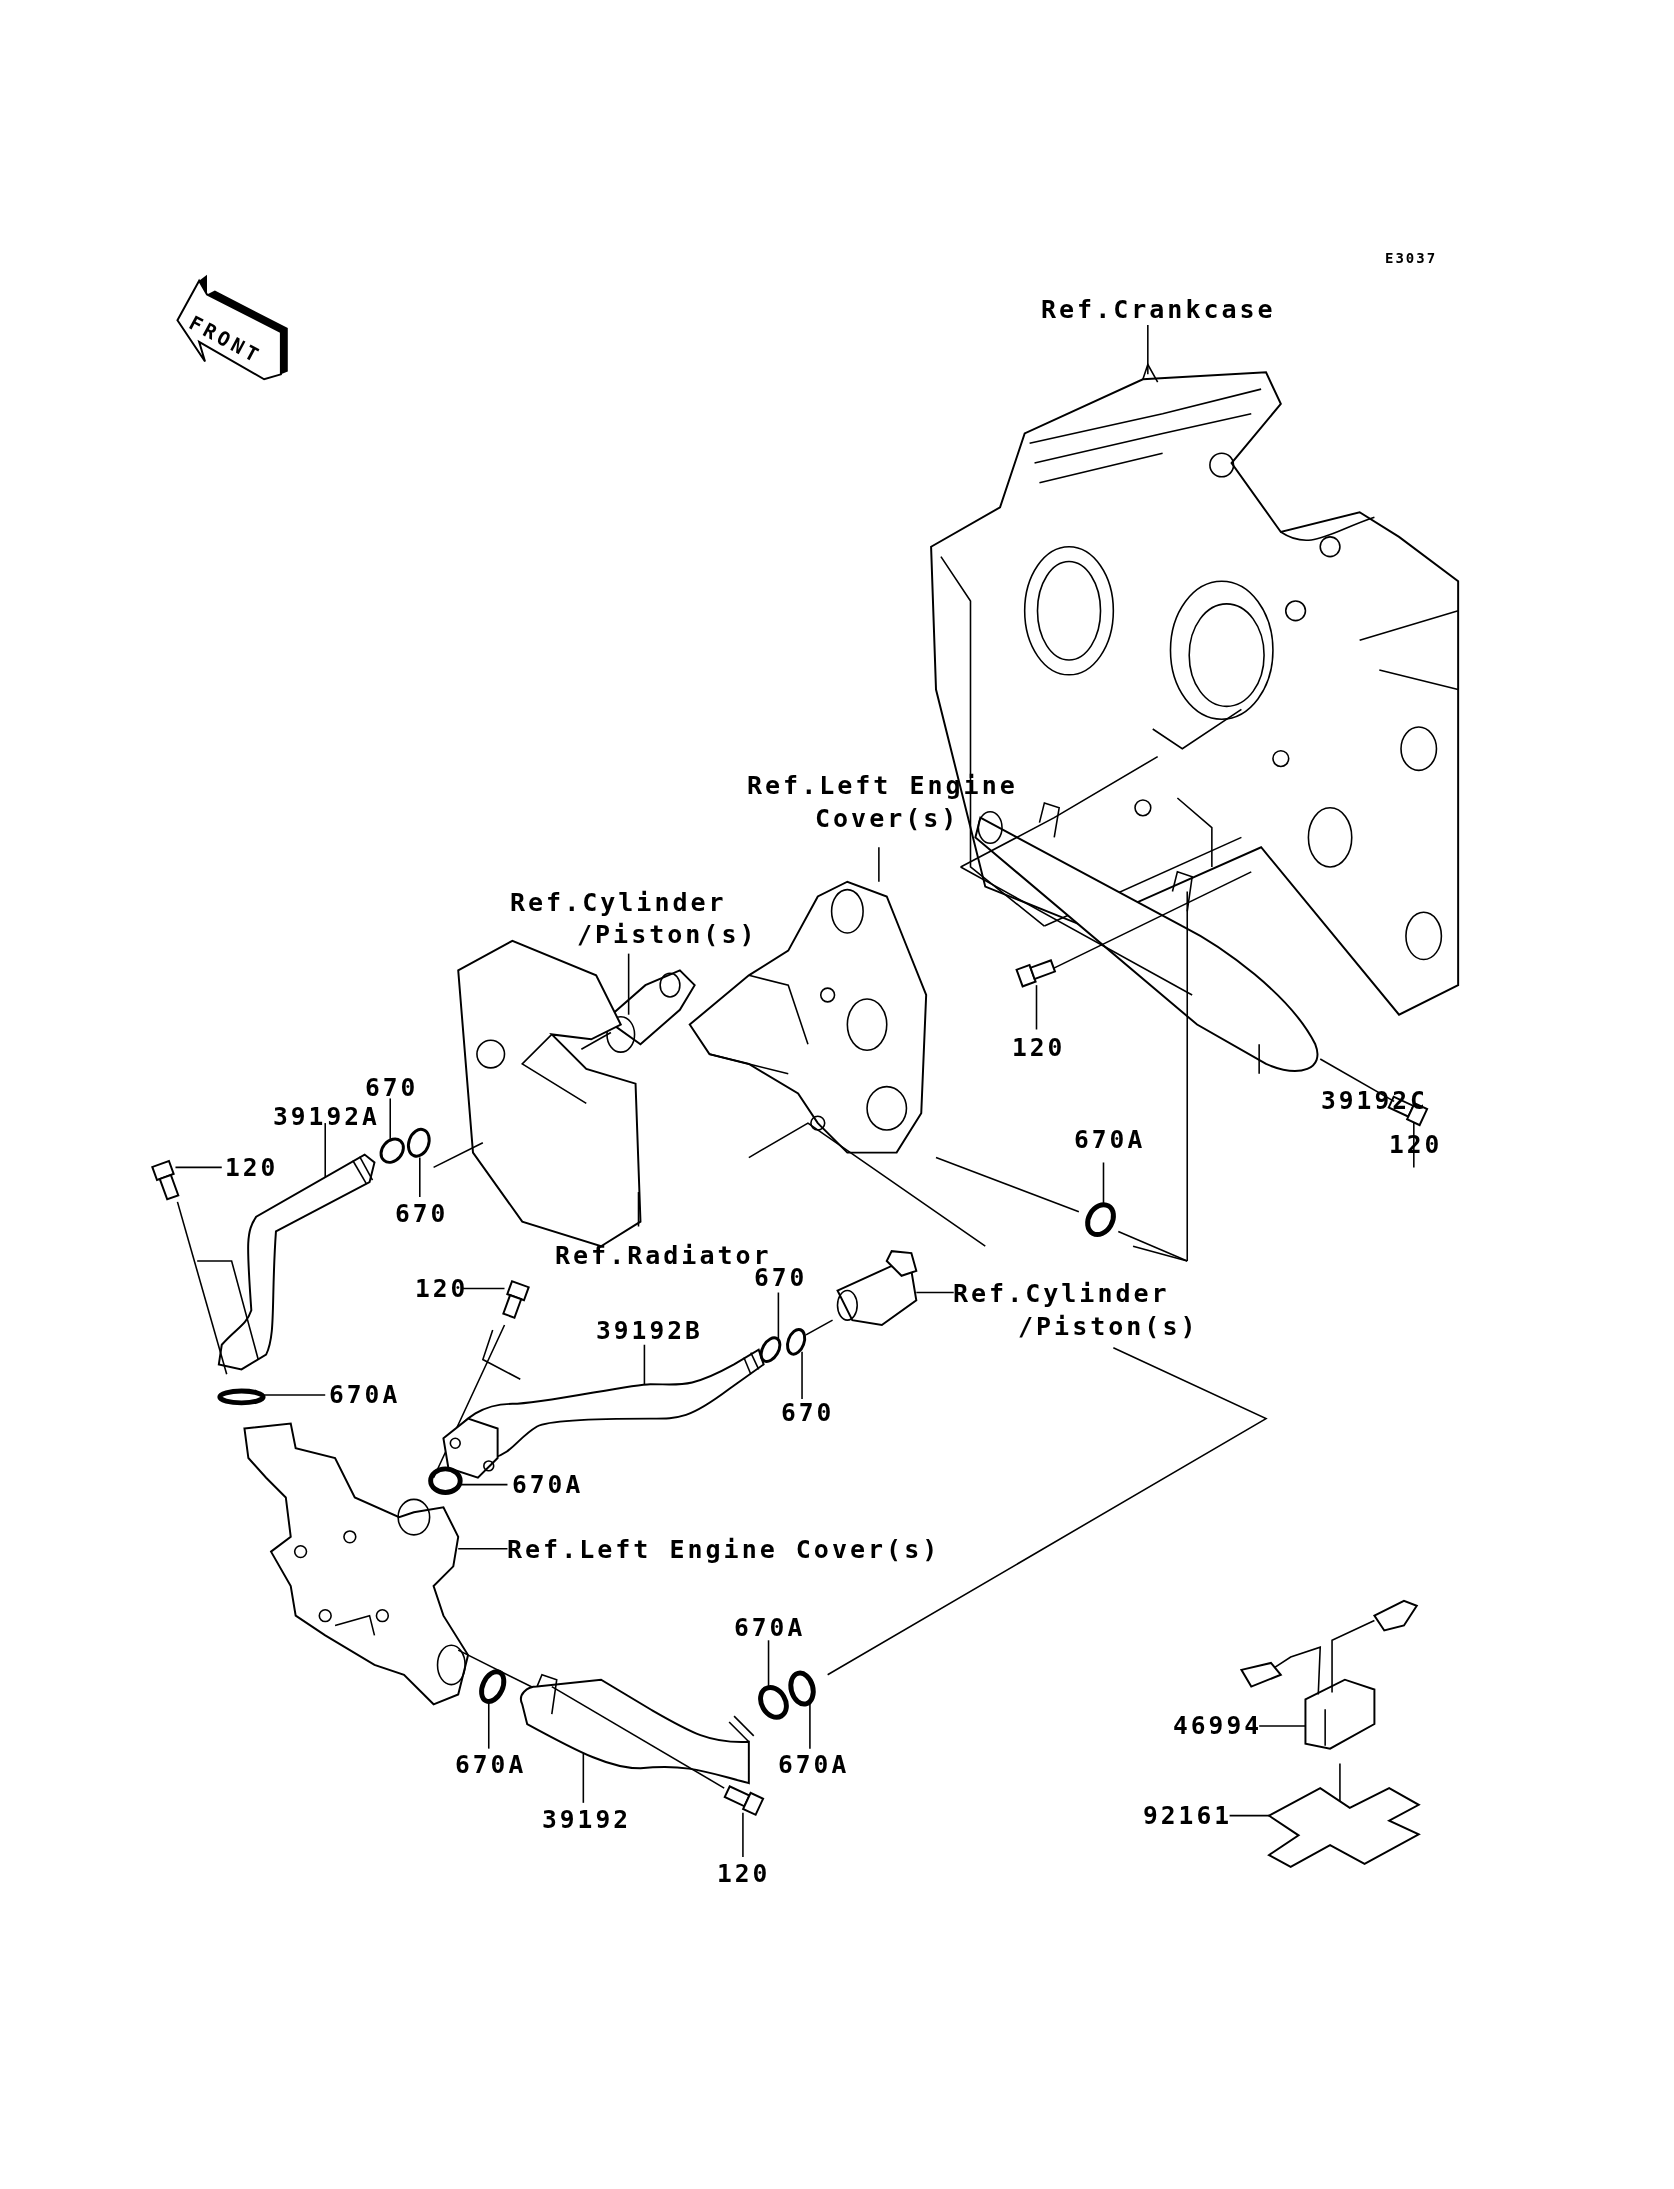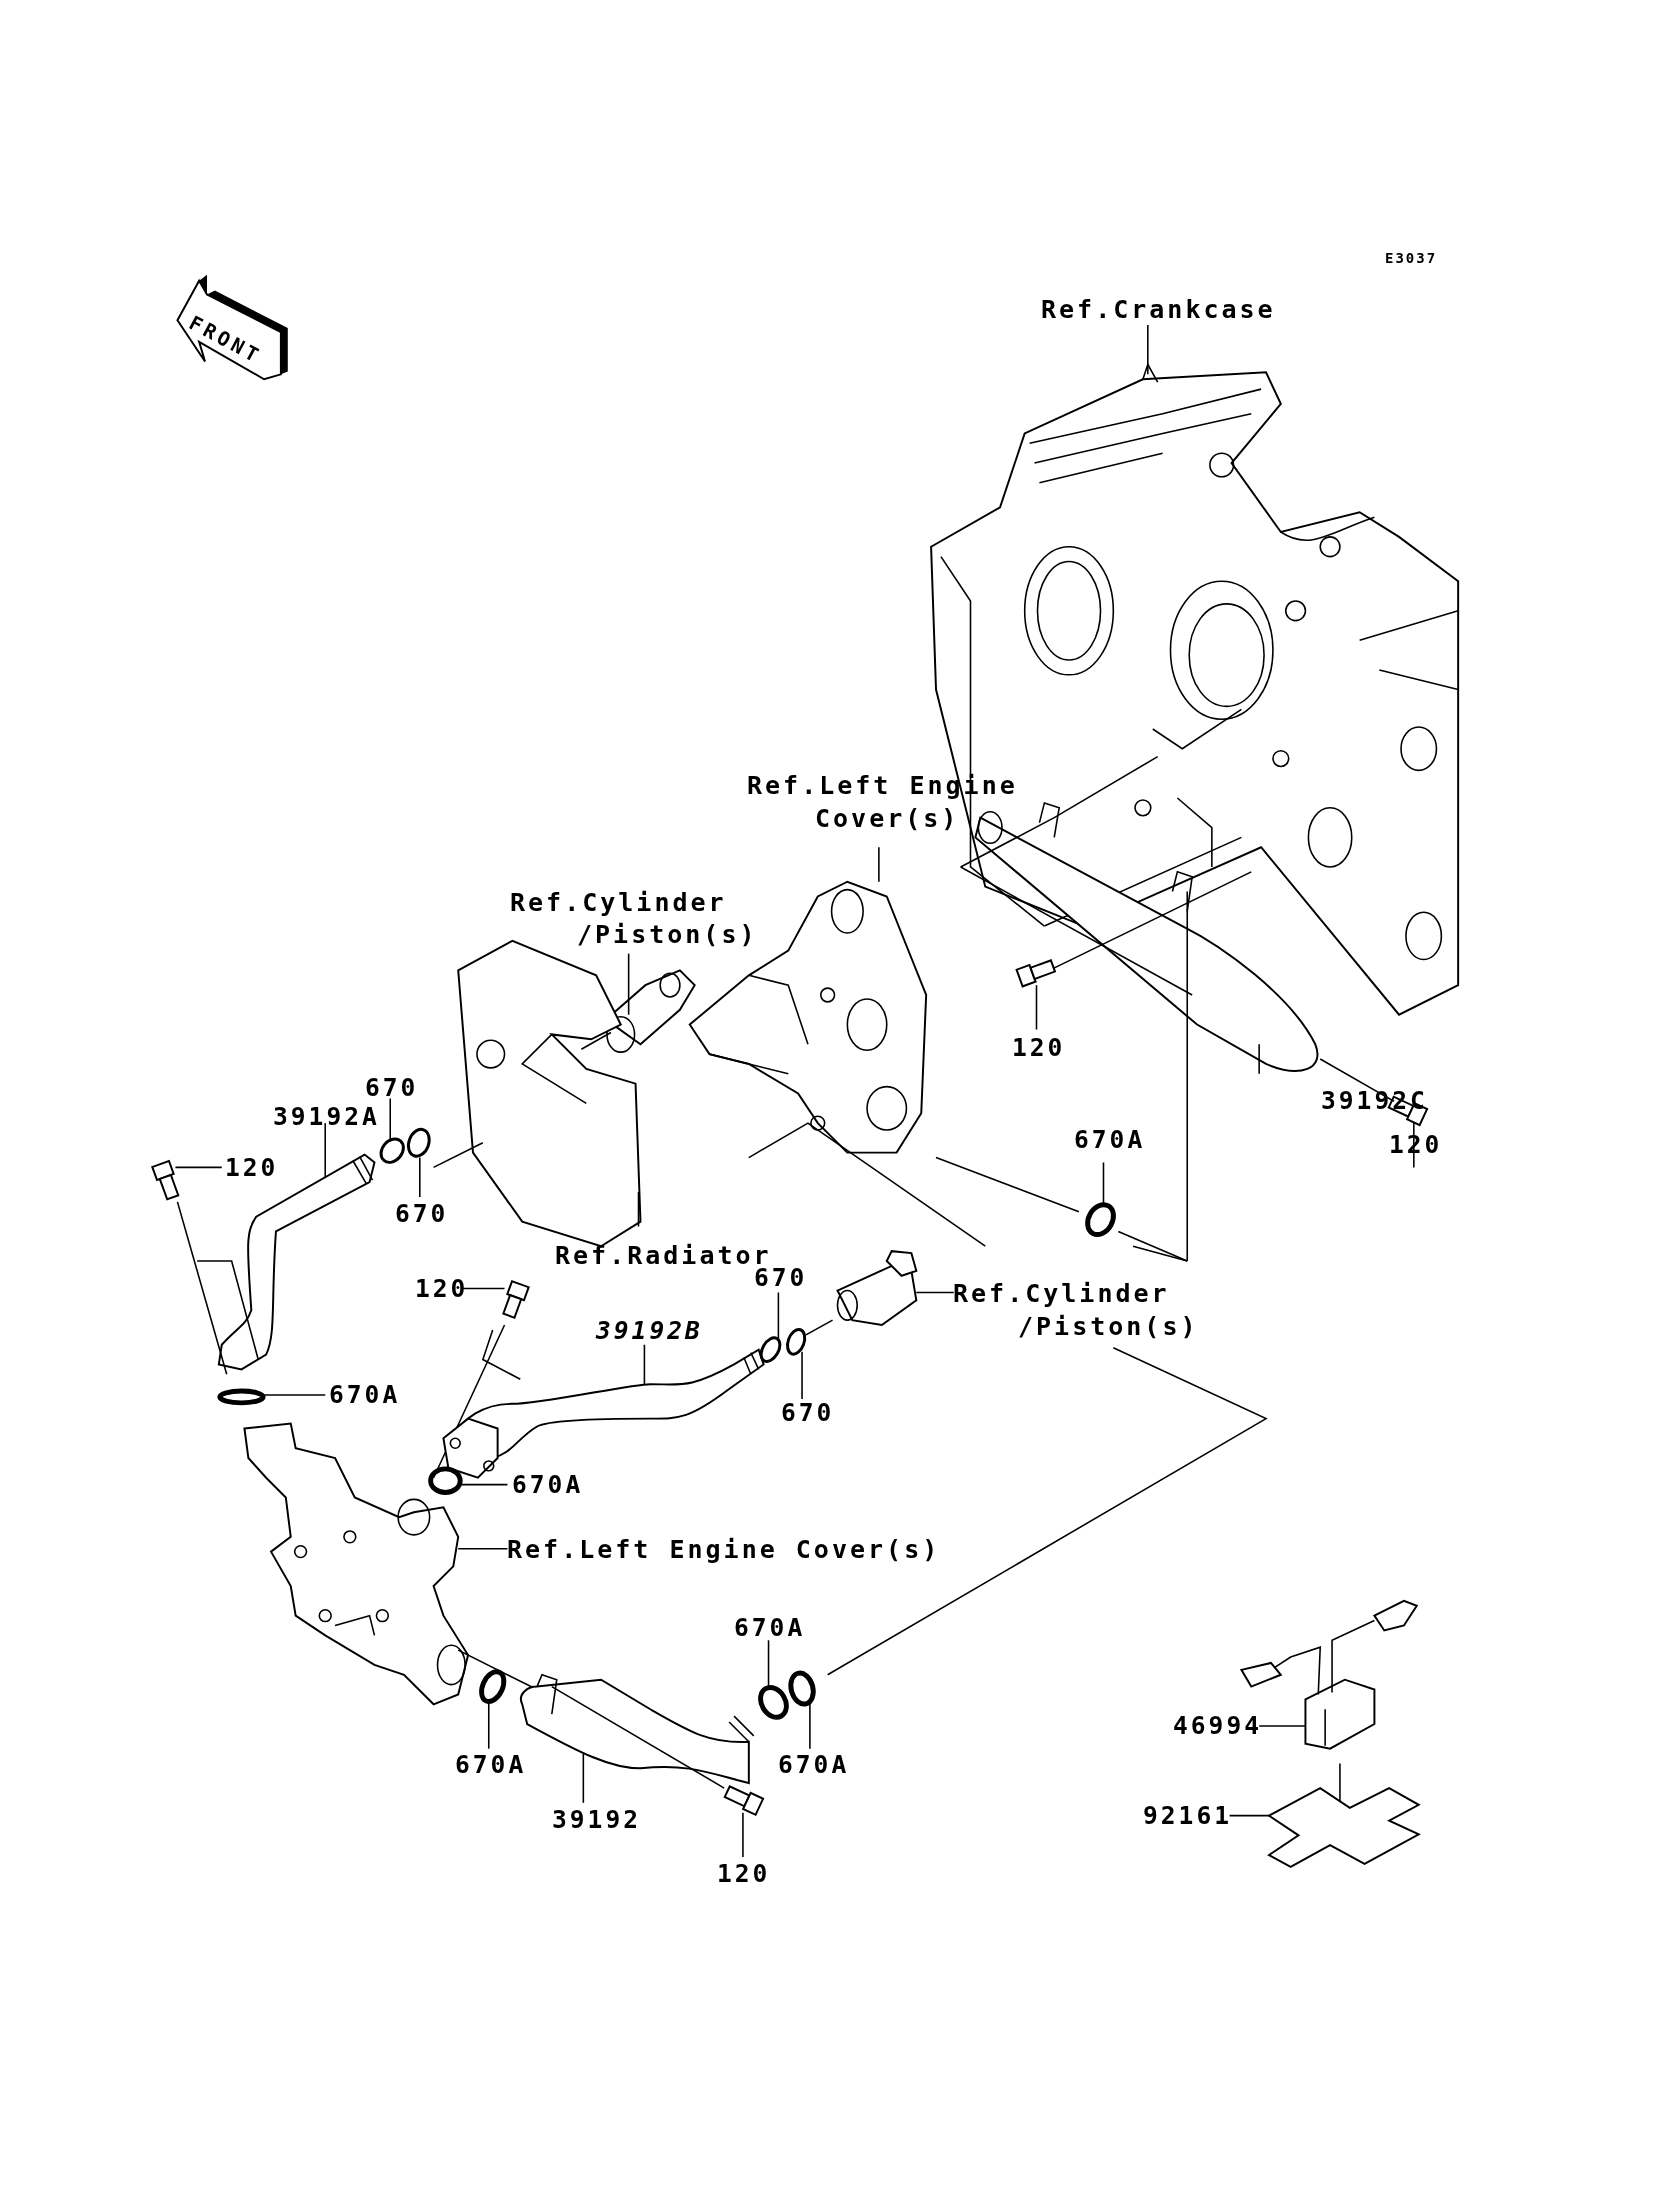--- a/index.html
+++ b/index.html
@@ -234,30 +234,30 @@
 <div class="lbl ref" style="left:953px;top:1281px;">Ref.Cylinder</div>
 <div class="lbl ref" style="left:1018px;top:1314px;">/Piston(s)</div>
 <div class="lbl ref" style="left:507px;top:1537px;text-align:right;">Ref.Left Engine Cover(s)</div>
 
 <div class="lbl" style="left:225px;top:1156px;">120</div>
 <div class="lbl" style="left:273px;top:1105px;">39192A</div>
 <div class="lbl" style="left:365px;top:1076px;">670</div>
 <div class="lbl" style="left:395px;top:1202px;">670</div>
 <div class="lbl" style="left:329px;top:1383px;">670A</div>
 <div class="lbl" style="left:415px;top:1277px;">120</div>
-<div class="lbl" style="left:596px;top:1319px;font-style:italic;">39192B</div>
+<div class="lbl" style="left:596px;top:1319px;">39192B</div>
 <div class="lbl" style="left:754px;top:1266px;">670</div>
 <div class="lbl" style="left:781px;top:1401px;">670</div>
 <div class="lbl" style="left:512px;top:1473px;">670A</div>
 <div class="lbl" style="left:1012px;top:1036px;">120</div>
 <div class="lbl" style="left:1298px;top:1089px;margin-left:23px;">39192C</div>
 <div class="lbl" style="left:1389px;top:1133px;">120</div>
 <div class="lbl" style="left:1074px;top:1128px;">670A</div>
 <div class="lbl" style="left:734px;top:1616px;">670A</div>
 <div class="lbl" style="left:778px;top:1753px;">670A</div>
 <div class="lbl" style="left:455px;top:1753px;">670A</div>
-<div class="lbl" style="left:542px;top:1808px;margin-left:10px;">39192</div>
+<div class="lbl" style="left:542px;top:1808px;">39192</div>
 <div class="lbl" style="left:717px;top:1862px;">120</div>
 <div class="lbl" style="left:1173px;top:1714px;">46994</div>
 <div class="lbl" style="left:1143px;top:1804px;">92161</div>
 
 <div class="lbl" style="left:195px;top:313px;font-size:19.7px;letter-spacing:3.9px;transform:rotate(28deg);transform-origin:left top;">FRONT</div>
 
 
 </body></html>

